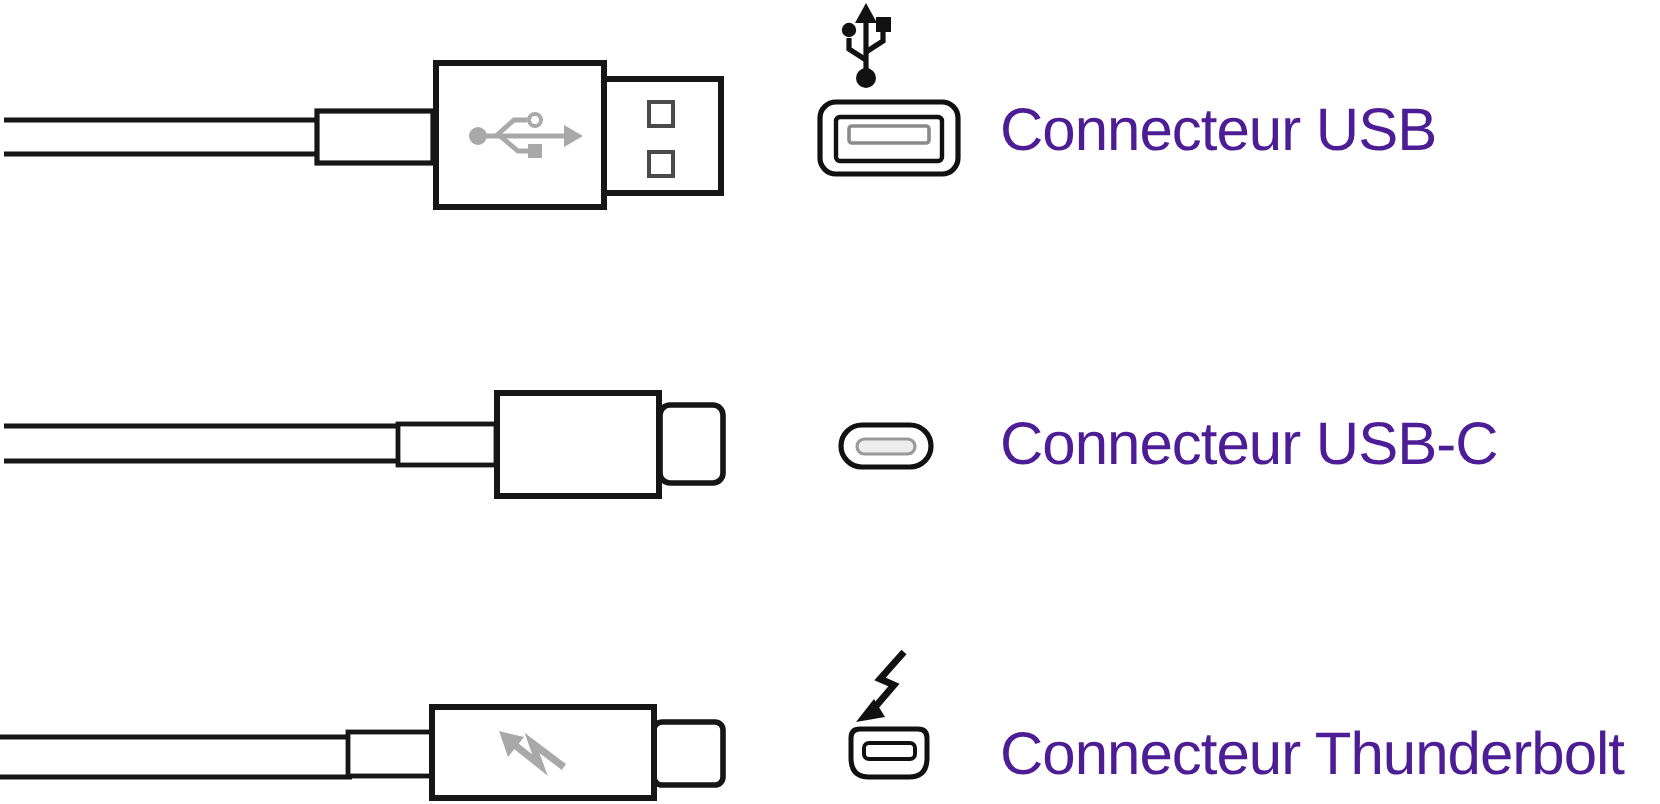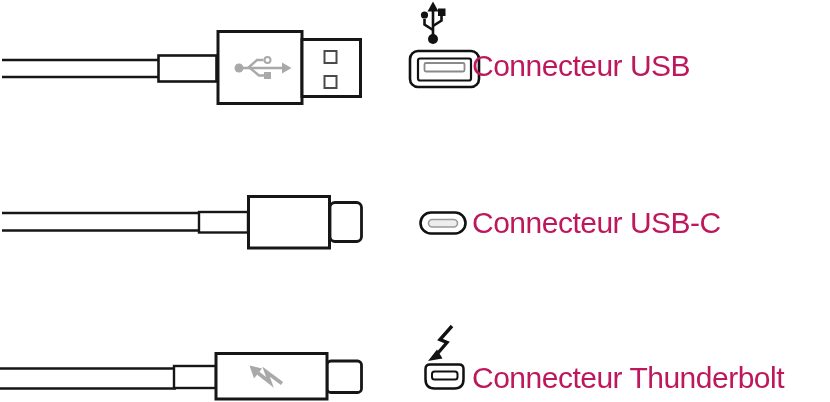--- a/index.html
+++ b/index.html
@@ -6,26 +6,26 @@
   #stage{
     position:relative;
     width:830px;height:402px;
     background:#fff;
     overflow:hidden;
     font-family:"Liberation Sans", sans-serif;
   }
   .abs{position:absolute;}
   .row-label{
     position:absolute;
-    left:472px;
+    left:500px;
     height:34px;
     line-height:34px;
     font-size:30px;
     letter-spacing:-0.5px;
-    color:#be185d;
+    color:#4c1d95;
     white-space:nowrap;
   }
 </style>
 </head>
 <body>
 
 <div id="stage">
 
   <div>
     <svg class="abs" style="left:0;top:0" width="365" height="110" viewBox="0 0 365 110">

